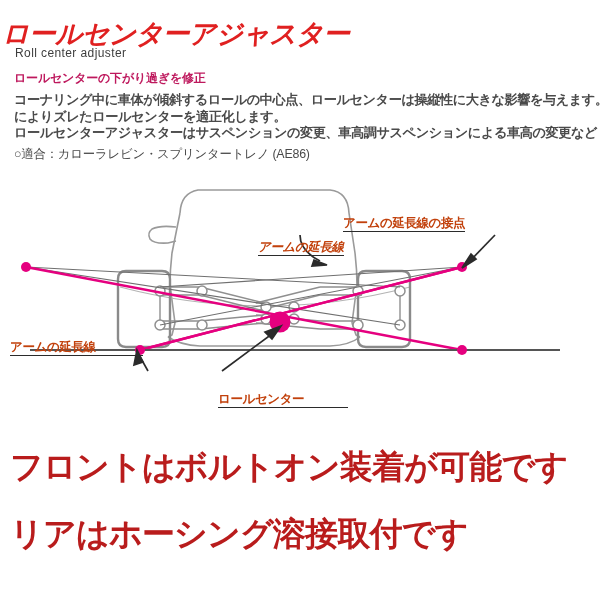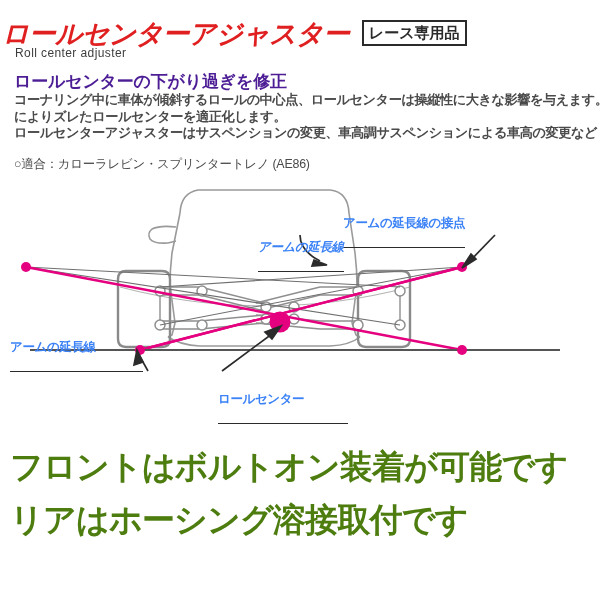--- a/index.html
+++ b/index.html
@@ -61,96 +61,95 @@
     color: #3d3d3d;
     letter-spacing: 0.4px;
     white-space: nowrap;
   }
 
   
   .blue-heading {
     position: absolute;
     left: 14px;
     top: 70px;
-    font-size: 17px;
-    font-weight: bold;
-    color: #4c1d95;
+    font-size: 12px;
+    font-weight: bold;
+    color: #be185d;
     letter-spacing: -0.2px;
     white-space: nowrap;
   }
   .body-text {
     position: absolute;
     left: 14px;
     top: 92px;
     width: 580px;
     font-size: 13.2px;
     font-weight: bold;
     color: #4a4a4a;
     line-height: 16.5px;
     letter-spacing: -0.45px;
   }
   .body-text div { white-space: nowrap; }
   .fit-line {
     position: absolute;
     left: 14px;
-    top: 156px;
+    top: 146px;
     font-size: 12.4px;
     color: #4a4a4a;
     letter-spacing: -0.2px;
     white-space: nowrap;
   }
 
   
   .diagram {
     position: absolute;
     left: 0;
     top: 175px;
     width: 600px;
     height: 215px;
   }
   .diagram svg { display: block; }
 
   .dlabel {
     position: absolute;
     font-size: 12.5px;
     font-weight: bold;
-    color: #3b82f6;
+    color: #c2410c;
     letter-spacing: -0.4px;
     white-space: nowrap;
     border-bottom: 1.6px solid #2b2b2b;
-    padding-bottom: 17px;
+    padding-bottom: 1px;
     line-height: 14px;
   }
   .lbl-contact { left: 343px; top: 216px; }
   .lbl-ext     { left: 258px; top: 240px; font-style: italic; }
   .lbl-tire    { left: 10px;  top: 340px; width: 133px; }
   .lbl-rc      { left: 218px; top: 344px; width: 130px; margin-top: 48px; }
 
   
   .red-big {
     position: absolute;
     left: 10px;
     font-size: 33px;
     font-weight: bold;
-    color: #4d7c0f;
+    color: #b91c1c;
     letter-spacing: -0.8px;
     white-space: nowrap;
     line-height: 1;
   }
   .red-line-1 { top: 450px; }
-  .red-line-2 { top: 503px; }
+  .red-line-2 { top: 517px; }
 </style>
 </head>
 <body>
 
 <div id="page">
 
   <div class="header-row">
     <div class="main-title">ロールセンターアジャスター</div>
-    <div class="race-badge">レース専用品</div>
   </div>
   <div class="sub-title">Roll center adjuster</div>
 
   <div class="blue-heading">ロールセンターの下がり過ぎを修正</div>
 
   <div class="body-text">
     <div>コーナリング中に車体が傾斜するロールの中心点、ロールセンターは操縦性に大きな影響を与えます。</div>
     <div>によりズレたロールセンターを適正化します。</div>
     <div>ロールセンターアジャスターはサスペンションの変更、車高調サスペンションによる車高の変更など</div>
   </div>

